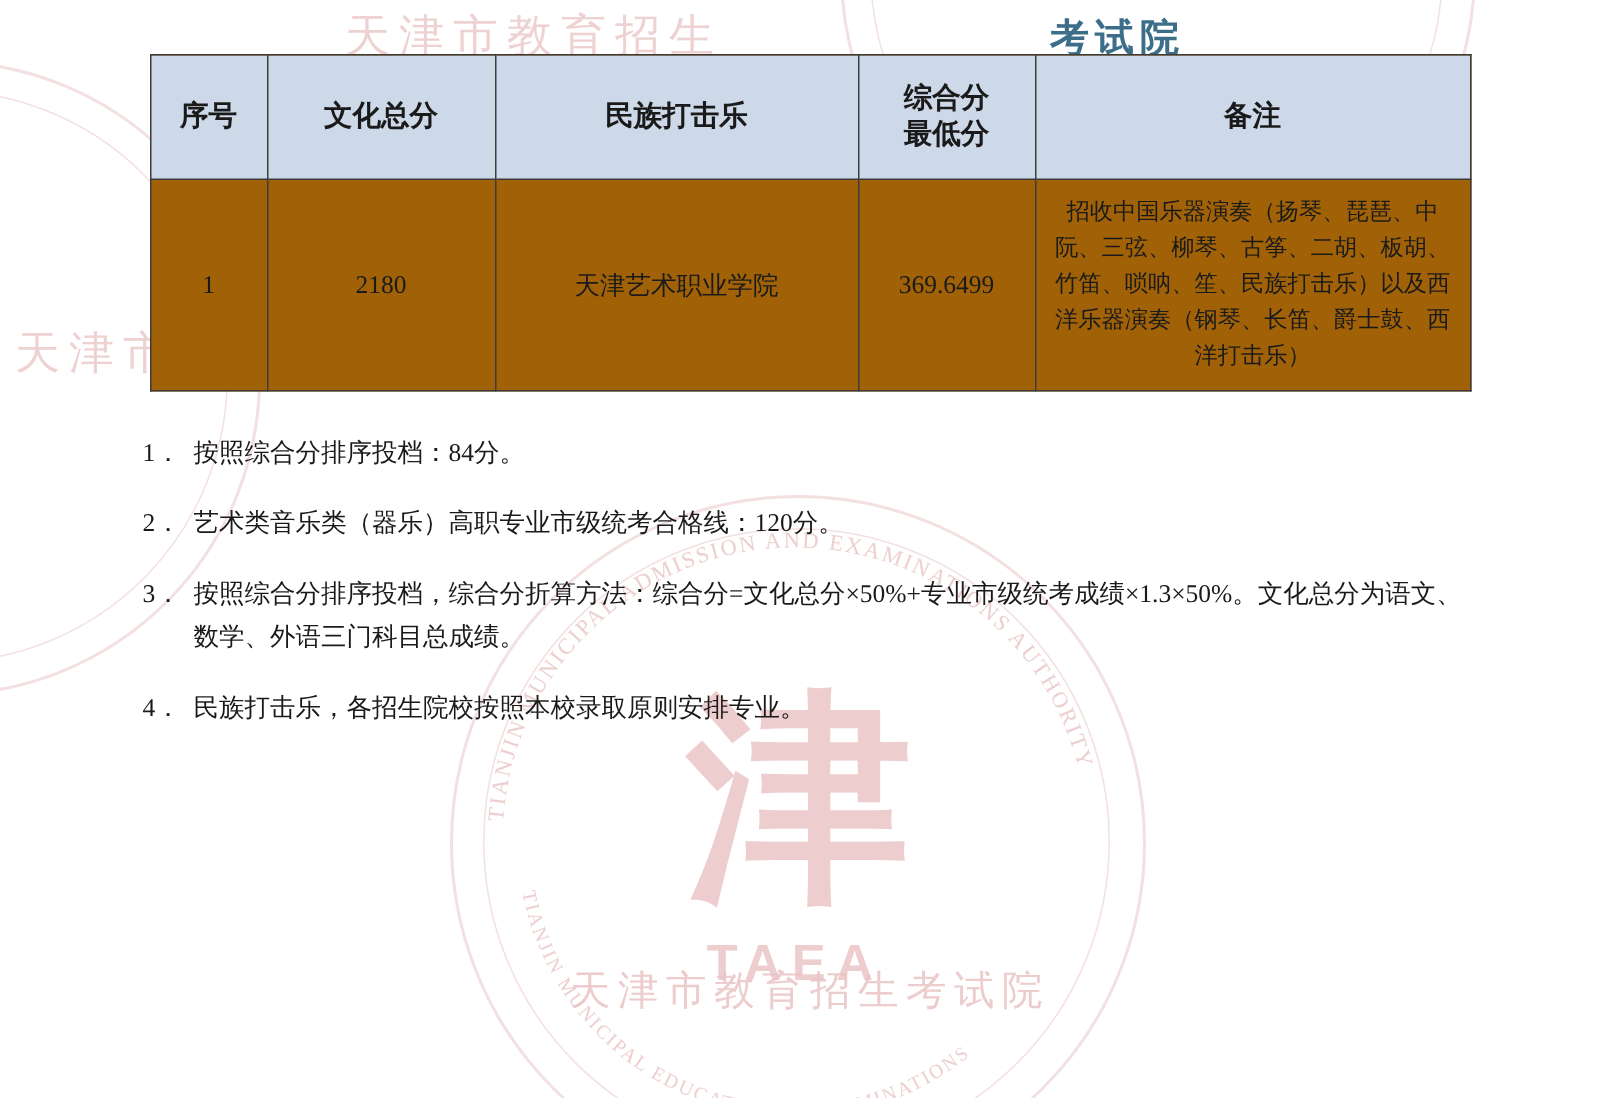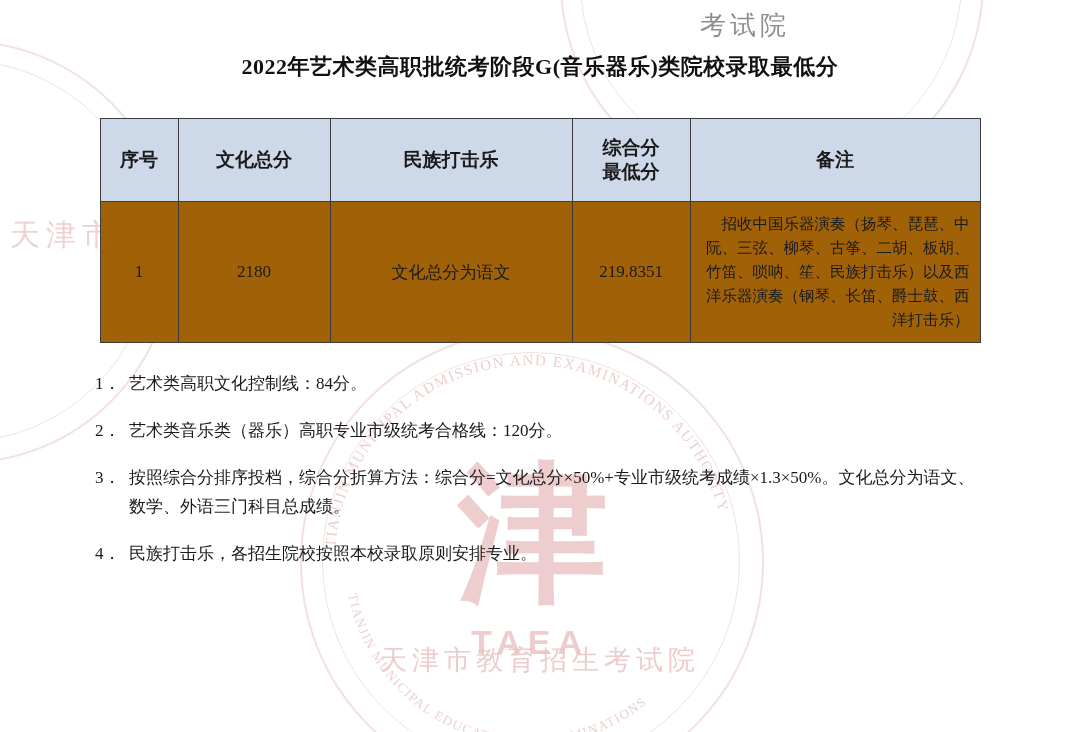--- a/index.html
+++ b/index.html
@@ -119,24 +119,25 @@
     text-align: center;
     color: #e9c4c4;
     font-size: 27px;
     letter-spacing: 5px;
     opacity: 0.85;
   }
   .wm-topright-cn {
     position: absolute;
     left: 700px;
     top: 8px;
-    color: #737373;
+    color: #0c4a6e;
     font-size: 26px;
     letter-spacing: 4px;
     opacity: 0.8;
+    font-weight: bold;
   }
   .wm-topleft-cn {
     position: absolute;
     left: 230px;
     top: 4px;
     color: #e9c4c4;
     font-size: 30px;
     letter-spacing: 6px;
     opacity: 0.75;
   }
@@ -203,21 +204,21 @@
   .col-score   { width: 118px; }
   .col-remark  { width: 290px; }
 
   table.score-table tbody td {
     font-size: 17px;
     text-align: center;
     padding: 10px 8px;
     height: 96px;
   }
   table.score-table tbody td.remark {
-    text-align: right;
+    text-align: center;
     font-size: 15.5px;
     line-height: 1.55;
     padding: 10px 10px;
   }
 
   ol.notes {
     list-style: none;
     margin: 26px auto 0 auto;
     padding: 0;
     width: 890px;
@@ -261,28 +262,28 @@
       <textPath href="#arcPathBottom" startOffset="6%">TIANJIN MUNICIPAL EDUCATIONAL EXAMINATIONS</textPath>
     </text>
   </svg>
 
   <div class="wm-logo">
     <div class="glyph">津</div>
     <div class="taea">TAEA</div>
   </div>
 
   <div class="wm-taea-top">TAEA</div>
+  <div class="wm-topleft-cn">天津市教育招生</div>
   <div class="wm-topright-cn">考试院</div>
   <div class="wm-midleft-cn">天津市</div>
   <div class="wm-bottom-cn">天津市教育招生考试院</div>
 </div>
 
 <div class="content">
 
-  <h1 class="doc-title">2022年艺术类高职批统考阶段G(音乐器乐)类院校录取最低分</h1>
 
   <table class="score-table">
     <colgroup>
       <col class="col-no">
       <col class="col-code">
       <col class="col-name">
       <col class="col-score">
       <col class="col-remark">
     </colgroup>
     <thead>
@@ -294,31 +295,31 @@
           <div>综合分</div>
           <div>最低分</div>
         </th>
         <th>备注</th>
       </tr>
     </thead>
     <tbody>
       <tr>
         <td>1</td>
         <td>2180</td>
-        <td>文化总分为语文</td>
-        <td>219.8351</td>
+        <td>天津艺术职业学院</td>
+        <td>369.6499</td>
         <td class="remark">招收中国乐器演奏（扬琴、琵琶、中阮、三弦、柳琴、古筝、二胡、板胡、竹笛、唢呐、笙、民族打击乐）以及西洋乐器演奏（钢琴、长笛、爵士鼓、西洋打击乐）</td>
       </tr>
     </tbody>
   </table>
 
   <ol class="notes">
     <li>
       <span class="num">1．</span>
-      <span class="txt">艺术类高职文化控制线：84分。</span>
+      <span class="txt">按照综合分排序投档：84分。</span>
     </li>
     <li>
       <span class="num">2．</span>
       <span class="txt">艺术类音乐类（器乐）高职专业市级统考合格线：120分。</span>
     </li>
     <li>
       <span class="num">3．</span>
       <span class="txt">按照综合分排序投档，综合分折算方法：综合分=文化总分×50%+专业市级统考成绩×1.3×50%。文化总分为语文、数学、外语三门科目总成绩。</span>
     </li>
     <li>

